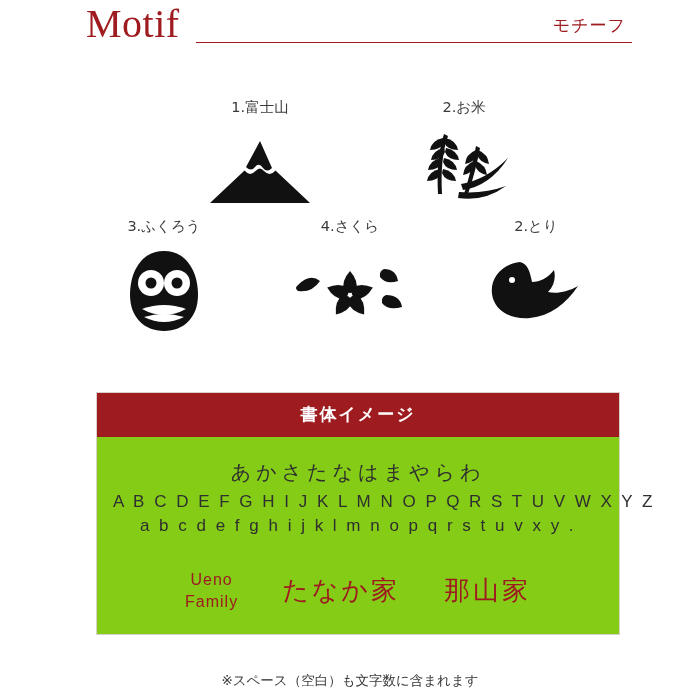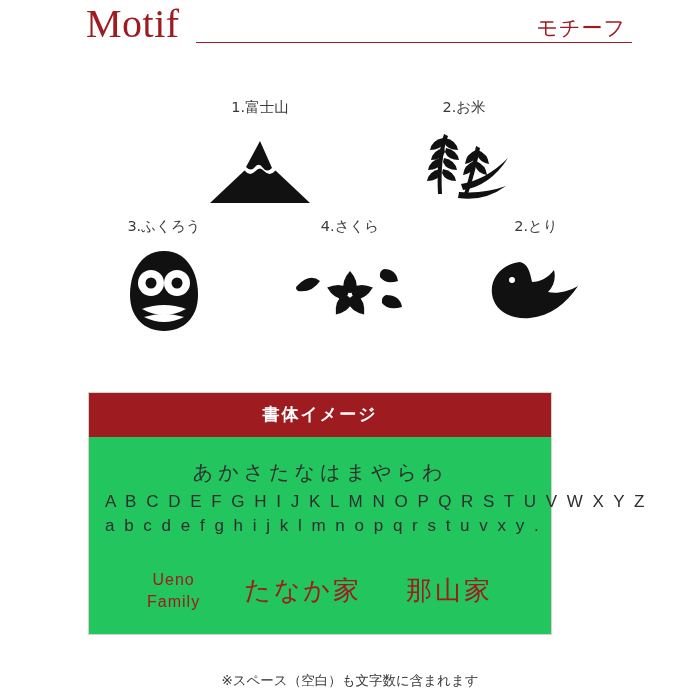--- a/index.html
+++ b/index.html
@@ -35,21 +35,21 @@
     right: 68px;
     top: 42px;
     height: 1px;
     background: #9e1b20;
   }
   .header-sub {
     position: absolute;
     right: 74px;
     top: 14px;
     font-family: "DejaVu Sans", sans-serif;
-    font-size: 21px;
+    font-size: 17px;
     color: #9e1b20;
     letter-spacing: 1px;
   }
 
   
   .motif-area {
     position: relative;
     height: 300px;
   }
   .motif-row {
@@ -74,39 +74,39 @@
     height: 90px;
     display: flex;
     align-items: center;
     justify-content: center;
   }
   .motif-art svg { display: block; }
 
   
   .panel {
     position: absolute;
-    left: 88px;
+    left: 96px;
     top: 392px;
-    width: 464px;
+    width: 524px;
     border: 1px solid #d8d0cb;
     background: #ffffff;
   }
   .panel-header {
     background: #9e1b20;
     color: #ffffff;
     text-align: center;
     font-family: "DejaVu Sans", sans-serif;
     font-size: 17px;
     font-weight: bold;
     letter-spacing: 2px;
     padding: 10px 0 11px;
   }
   .panel-body {
     padding: 22px 16px 16px;
-    background: #22c55e;
+    background: #84cc16;
   }
   .sample-line {
     text-align: center;
     color: #2f2f2f;
     white-space: nowrap;
   }
   .jp-line-1 {
     font-family: "DejaVu Sans", sans-serif;
     font-size: 20px;
     letter-spacing: 5px;

